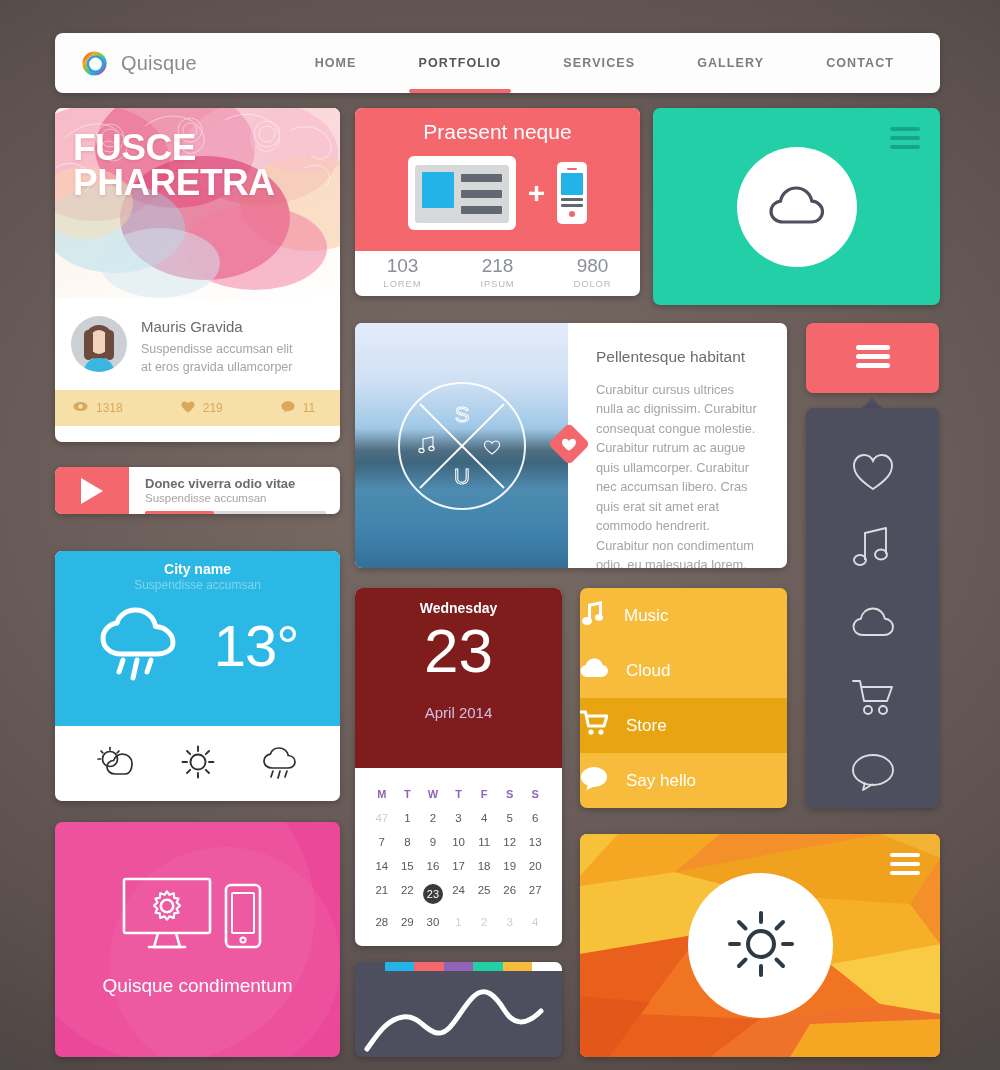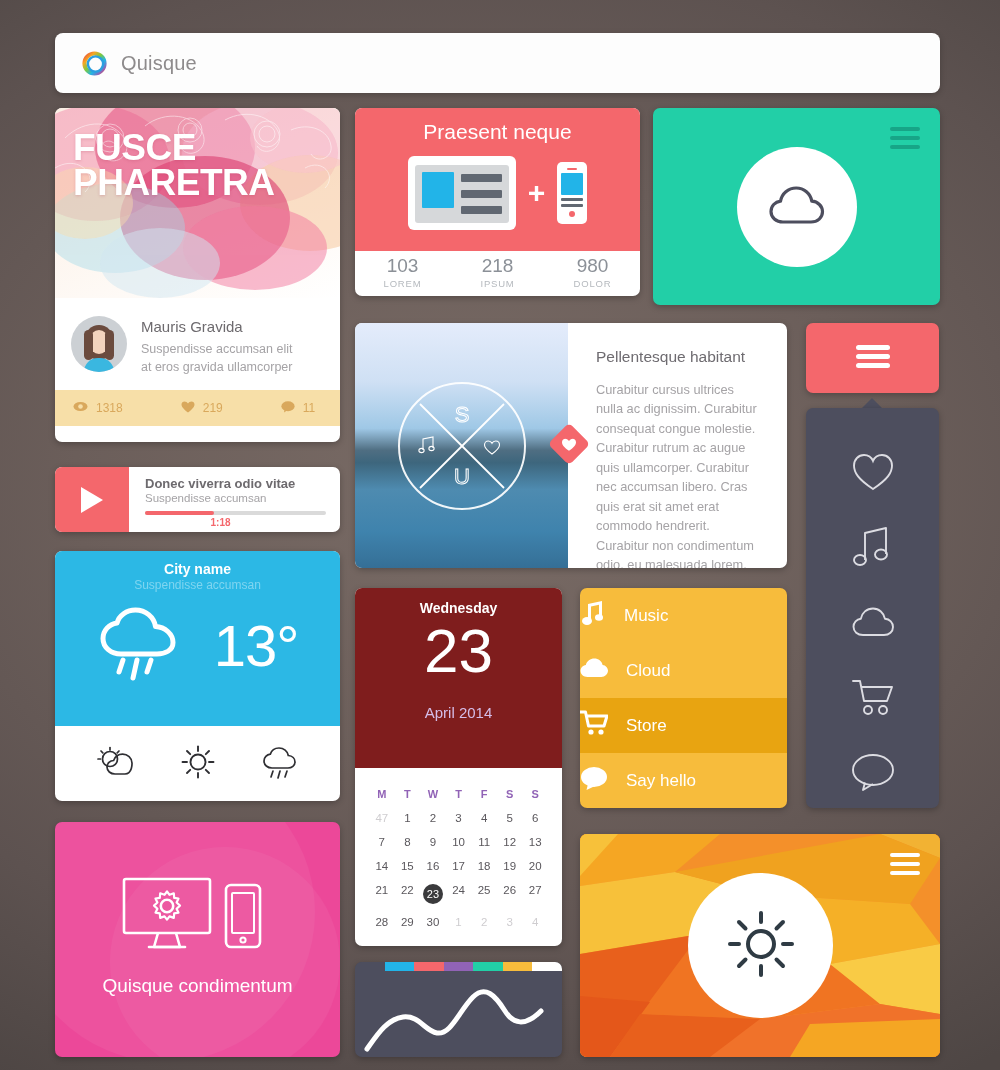--- a/index.html
+++ b/index.html
@@ -134,21 +134,21 @@
   #icon-sidebar { left: 806px; top: 408px; width: 133px; height: 400px; background: #4d4e5e; }
   .sb-arrow {
     position: absolute; left: 806px; top: 398px; width: 0; height: 0;
     border-left: 12px solid transparent; border-right: 12px solid transparent;
     border-bottom: 12px solid #4d4e5e; margin-left: 54px;
   }
   .sb-icons { display: flex; flex-direction: column; align-items: center; padding-top: 28px; }
   .sb-icon { height: 75px; display: flex; align-items: center; justify-content: center; cursor: pointer; }
 
   
-  #player-card { left: 55px; top: 467px; width: 285px; height: 65px; background: #fff; display: flex; }
+  #player-card { left: 55px; top: 467px; width: 285px; height: 47px; background: #fff; display: flex; }
   .play-btn { width: 74px; background: #f4676c; display: flex; align-items: center; justify-content: center; cursor: pointer; flex: none; }
   .play-tri { width: 0; height: 0; border-left: 22px solid #fff; border-top: 13px solid transparent; border-bottom: 13px solid transparent; }
   .player-info { flex: 1; padding: 9px 14px 0 16px; }
   .pl-title2 { font-size: 13px; color: #6d6a6e; font-weight: bold; }
   .pl-sub2 { font-size: 11.5px; color: #a5a3a6; margin-top: 1px; }
   .progress { height: 4px; background: #dadada; border-radius: 2px; margin-top: 7px; position: relative; }
   .progress-fill { height: 100%; background: #f4676c; border-radius: 2px; width: 38%; }
   .pl-time { text-align: center; font-size: 10px; color: #f4676c; font-weight: bold; margin-top: 2px; margin-left: -30px; }
 
   
@@ -218,20 +218,27 @@
               <stop offset="68%" stop-color="#22b4e8"></stop>
               <stop offset="88%" stop-color="#9163b6"></stop>
               <stop offset="100%" stop-color="#e8453c"></stop>
             </linearGradient>
           </defs>
           <circle cx="12.5" cy="12.5" r="10" fill="none" stroke="url(#lg1)" stroke-width="4.2"></circle>
           <circle cx="13.5" cy="13" r="7.6" fill="none" stroke="#2b9fe0" stroke-width="2.4"></circle>
         </svg>
       </div>
       <div class="brand-name">Quisque</div>
+    </div>
+    <div class="navlinks">
+      <div class="navlink">HOME</div>
+      <div class="navlink active">PORTFOLIO</div>
+      <div class="navlink">SERVICES</div>
+      <div class="navlink">GALLERY</div>
+      <div class="navlink">CONTACT</div>
     </div>
   </div>
 
   <div class="card" id="profile-card">
     <div class="fusce-art">
       <svg width="285" height="190" viewBox="0 0 285 190" style="position:absolute;left:0;top:0;">
         <g opacity="0.85">
           <ellipse cx="40" cy="55" rx="75" ry="58" fill="#f39ab3" opacity="0.7"></ellipse>
           <ellipse cx="120" cy="40" rx="80" ry="60" fill="#e0376f" opacity="0.55"></ellipse>
           <ellipse cx="205" cy="45" rx="78" ry="52" fill="#f0a0c0" opacity="0.6"></ellipse>

